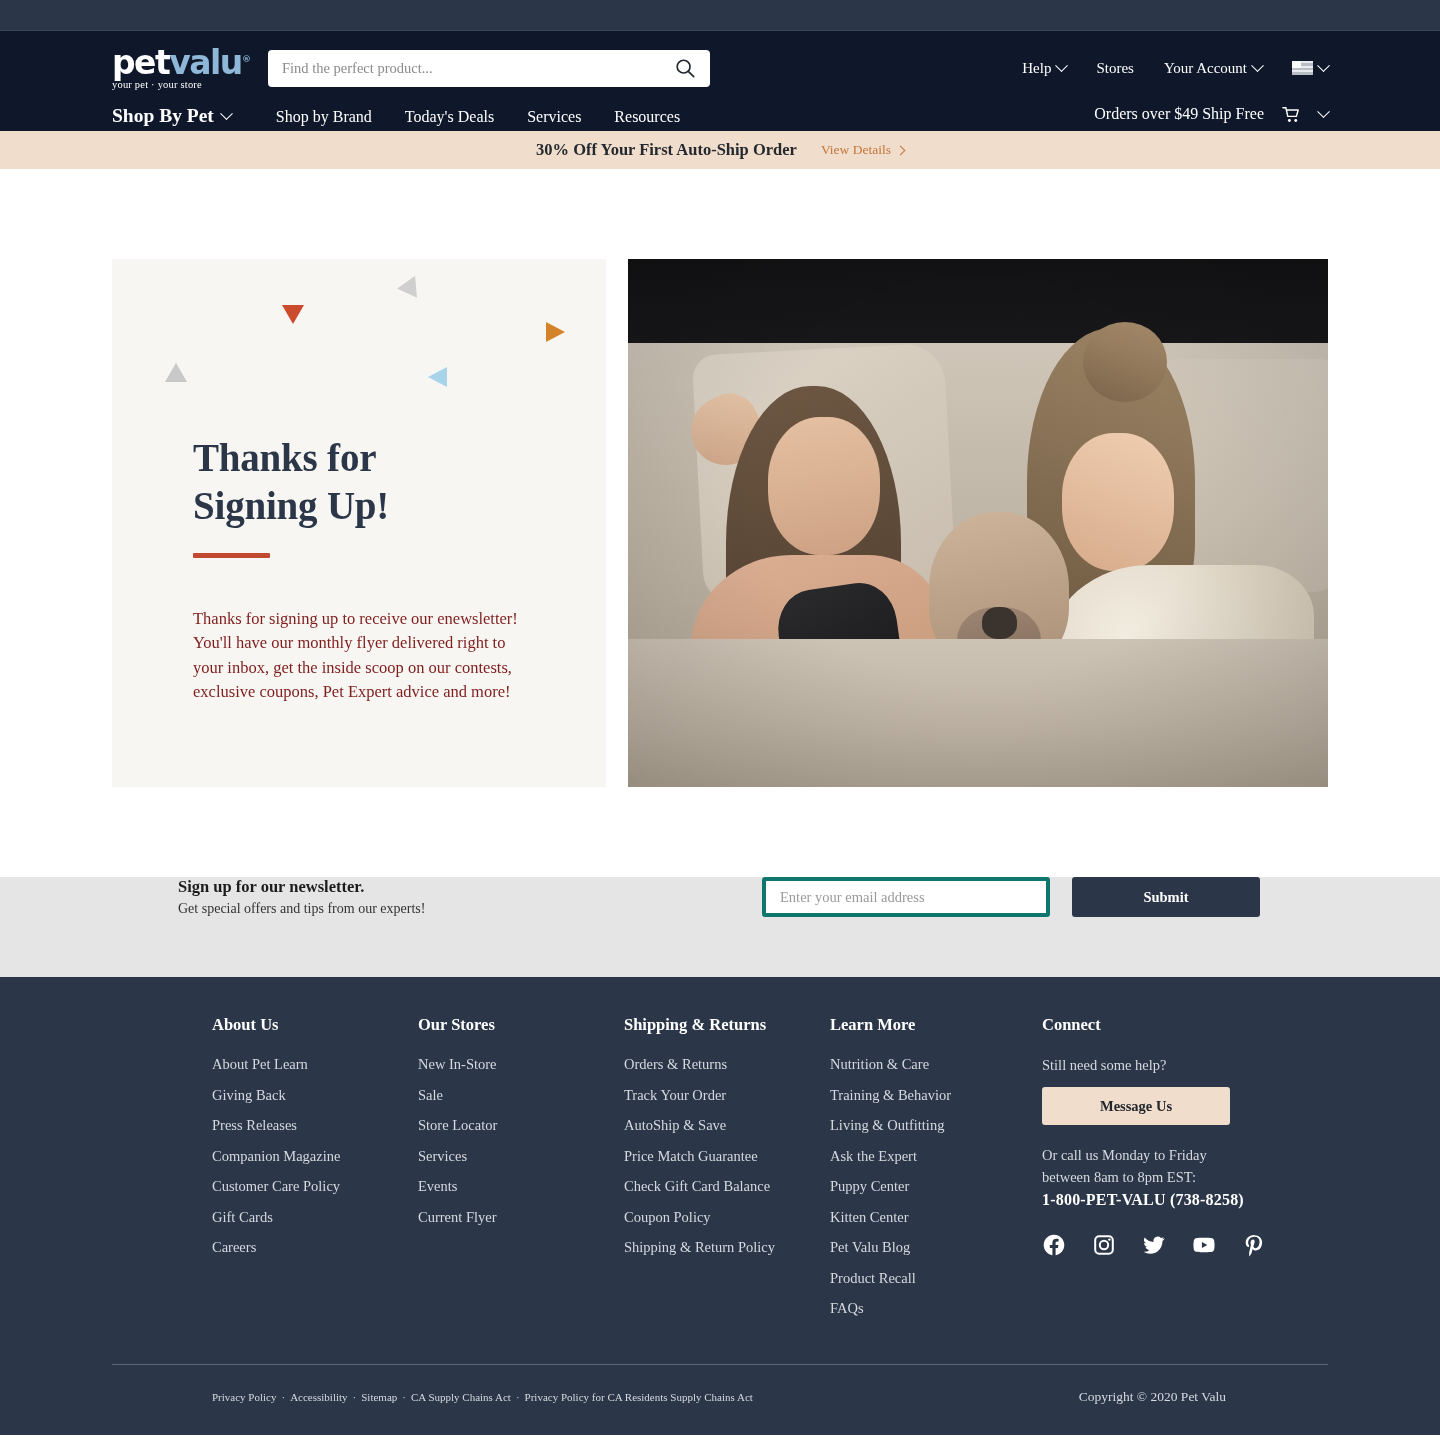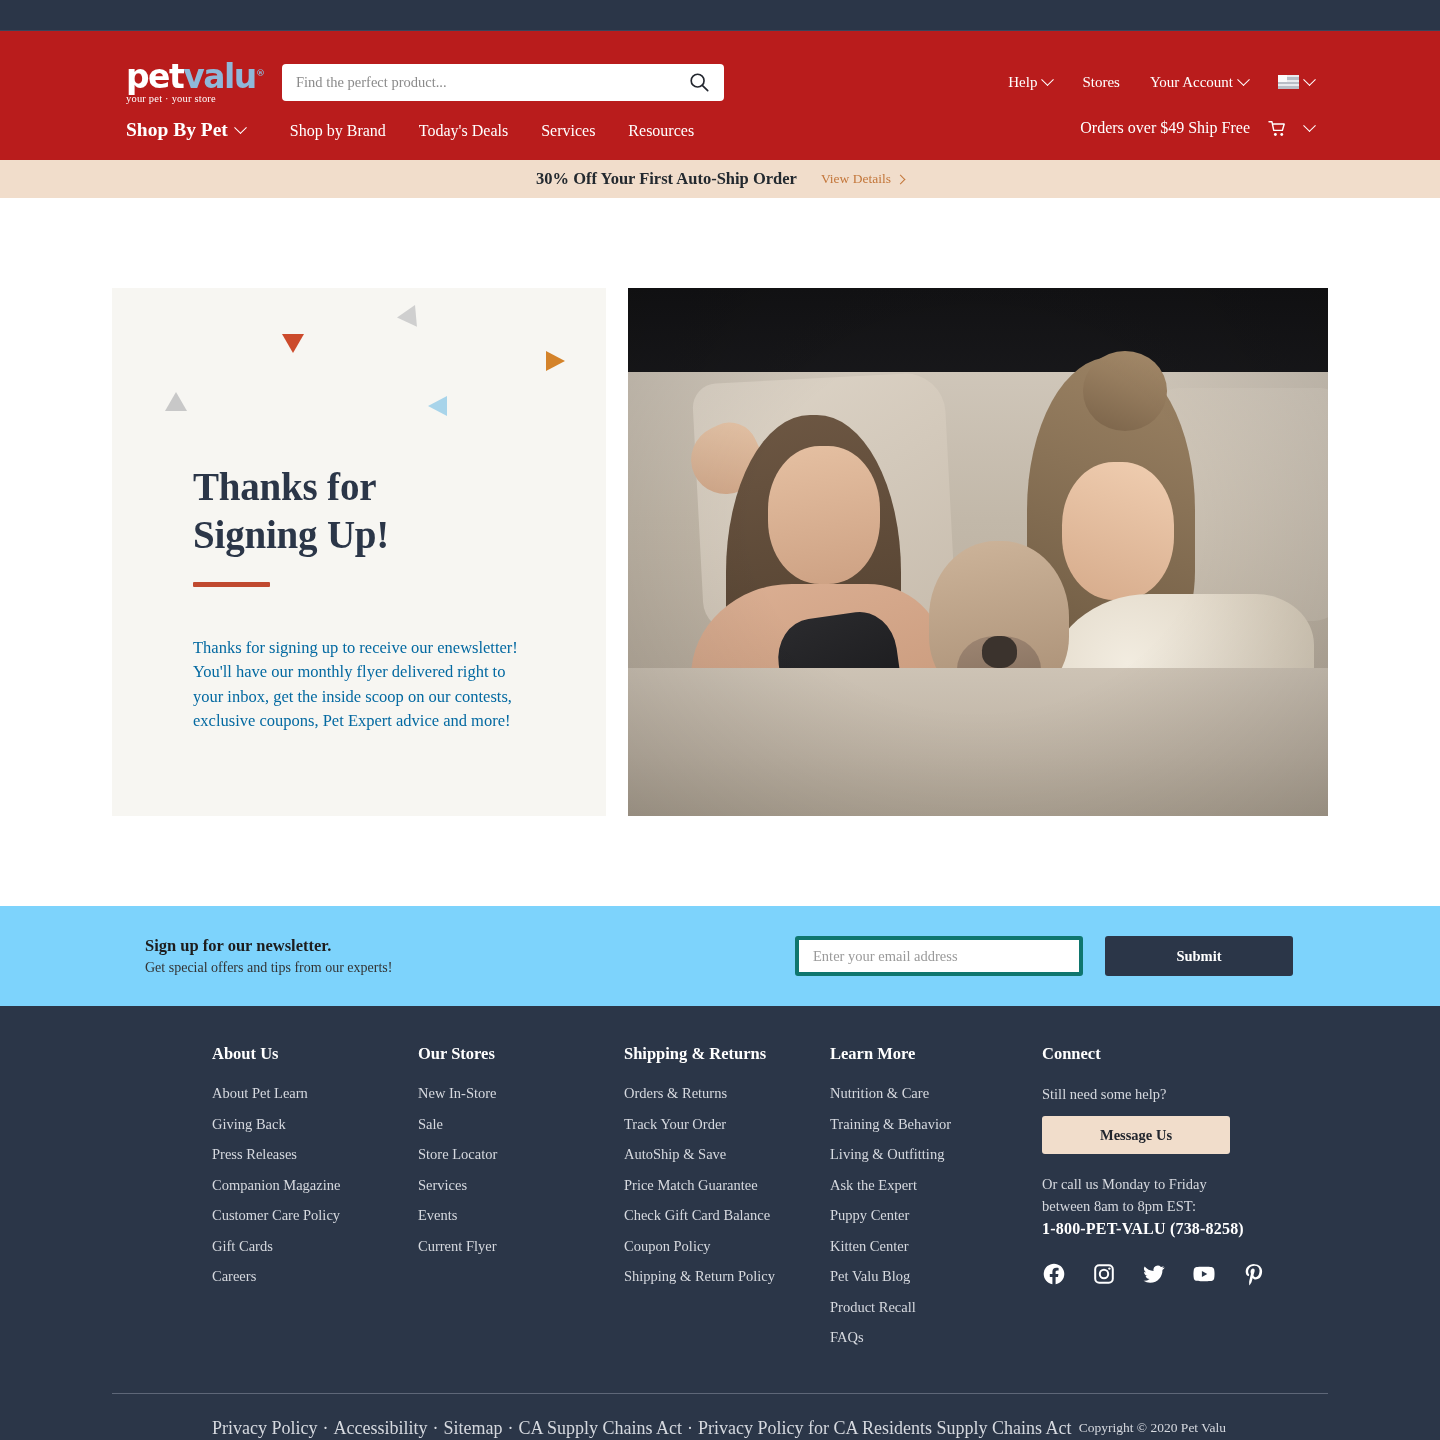--- a/index.html
+++ b/index.html
@@ -11,25 +11,25 @@
     font-family: "Liberation Serif", "DejaVu Serif", serif;
     overflow: hidden;
   }
 
   
   .topstrip {
     height: 30px;
     background: #2b3648;
   }
   .header {
-    background: #b91c1c;
+    background: #0f172a;
     border-top: 1px solid #3a4459;
-    padding: 14px;
+    padding: 0;
     position: relative;
-    height: 130px;
+    height: 101px;
   }
   .header-row1 {
     display: flex;
     align-items: center;
     height: 74px;
     padding: 0 112px 0 112px;
   }
   .logo {
     width: 130px;
     flex: 0 0 130px;
@@ -224,21 +224,21 @@
     width: 77px;
     height: 5px;
     background: #c0492f;
     margin: 24px 0 0 0;
     border-radius: 1px;
   }
   .hero-body {
     margin-top: 49px;
     font-size: 16.5px;
     line-height: 1.47;
-    color: #0369a1;
+    color: #7f1d1d;
     max-width: 365px;
   }
 
   .hero-right {
     flex: 1;
     height: 528px;
     position: relative;
     overflow: hidden;
     background: #151517;
   }
@@ -287,25 +287,25 @@
     background: linear-gradient(200deg,#e8c7aa,#cea486); border-radius: 50% 40% 40% 50%;
     transform: rotate(-25deg); }
   .ph-arm { position:absolute; right:30%; top:20%; width:8%; height:30%;
     background: linear-gradient(190deg,#e4c1a3,#caa184); border-radius: 40%;
     transform: rotate(10deg); }
   .ph-vig { position:absolute; inset:0;
     background: radial-gradient(ellipse at 50% 45%, rgba(0,0,0,0) 45%, rgba(0,0,0,0.16) 100%); }
 
   
   .newsletter {
-    background: #7dd3fc;
+    background: #e5e5e5;
     height: 100px;
     display: flex;
-    align-items: center;
-    padding: 0 45px;
+    align-items: flex-start;
+    padding: 0 78px;
   }
   .nl-left { margin-left: 100px; }
   .nl-title { font-size: 16.5px; font-weight: bold; color: #1d1d1d; }
   .nl-sub { font-size: 14px; color: #333333; margin-top: 4px; }
   .nl-right { margin-left: auto; display: flex; align-items: center; gap: 22px; margin-right: 102px; }
   .nl-input {
     width: 288px; height: 40px;
     background: #ffffff;
     border: 4px solid #0f766e;
     border-radius: 3px;
@@ -376,21 +376,21 @@
   .footer-div {
     border-top: 1px solid #5e6778;
     margin: 32px 0 0 0;
   }
   .footer-legal {
     display: flex;
     align-items: center;
     padding: 24px 0 30px 0;
     padding-left: 100px;
   }
-  .legal-links { color: #d6d9df; font-size: 18px; }
+  .legal-links { color: #d6d9df; font-size: 11px; }
   .legal-links span { cursor: pointer; }
   .legal-sep { margin: 0 5px; }
   .copyright { margin-left: auto; color: #d6d9df; font-size: 13.5px; margin-right: 102px; }
 </style>
 </head>
 <body>
 
 <div class="topstrip"></div>
 
 <header class="header">

